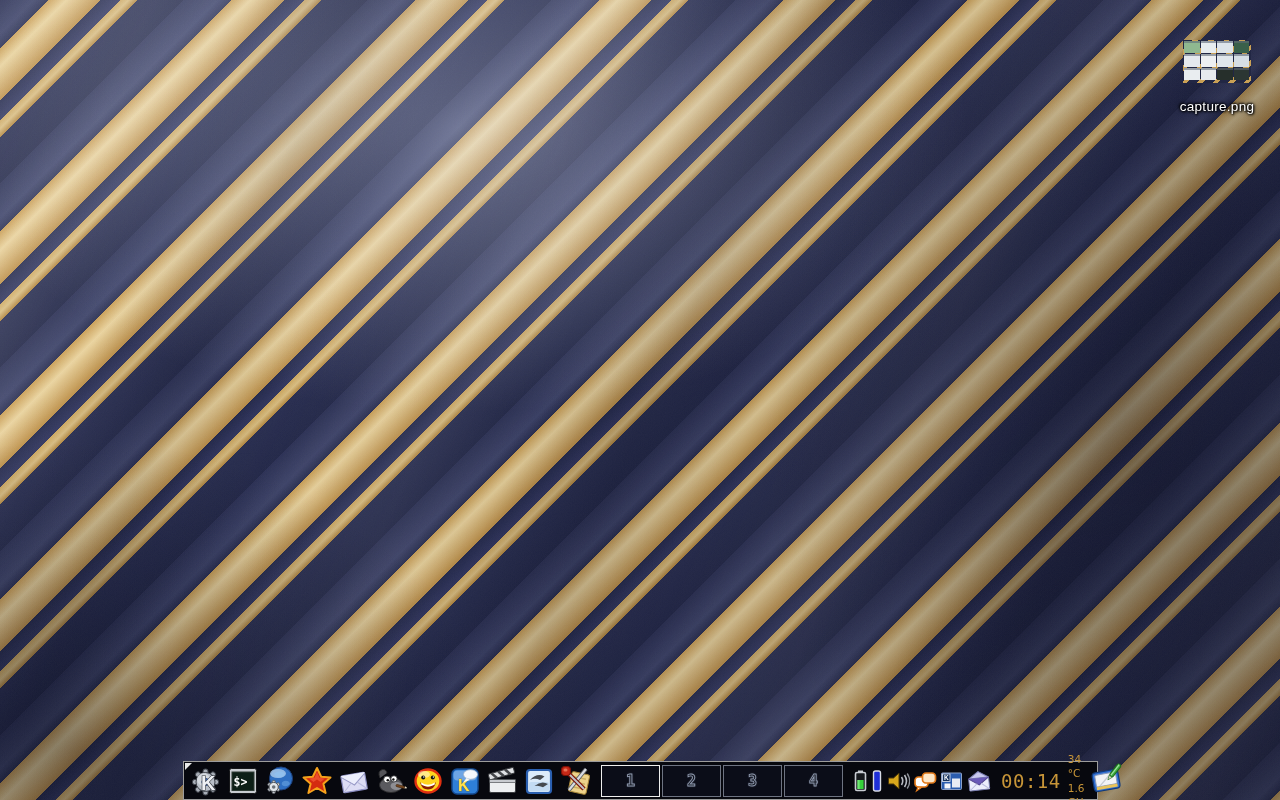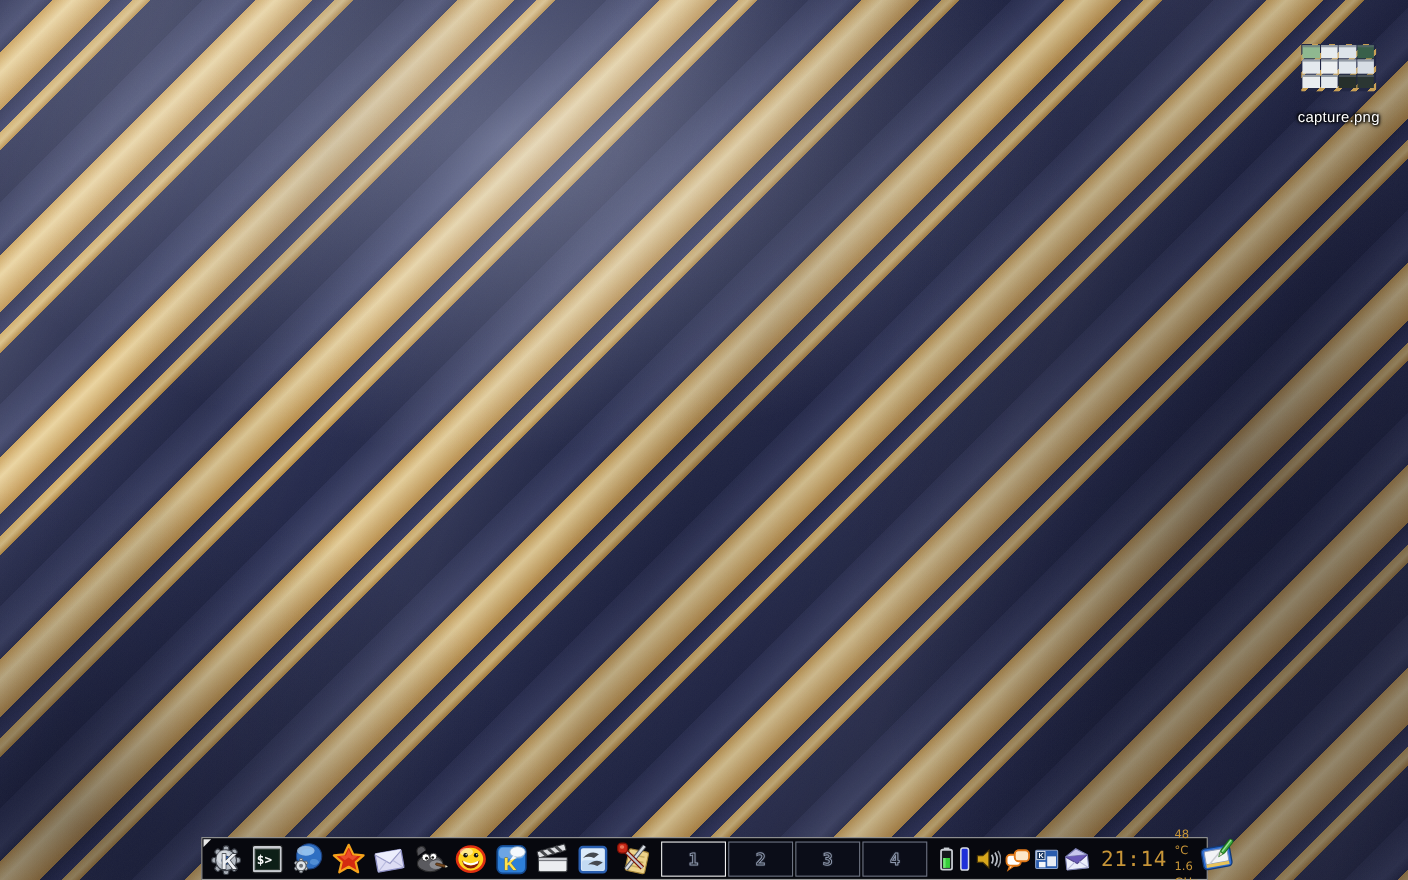--- a/index.html
+++ b/index.html
@@ -301,24 +301,24 @@
           <g transform="rotate(-6 13 13)">
             <path d="M3 9 L13 2.5 L23 9" fill="#c8c8ee" stroke="#7a7eb0"></path>
             <rect x="3" y="9" width="20" height="12" rx="1" fill="#eceefc" stroke="#7a7eb0"></rect>
             <path d="M3 9 L13 16 L23 9" fill="#6a5ab8" stroke="#54488f"></path>
             <path d="M3 21 L11 14.5 M23 21 L15 14.5" stroke="#b8badd" stroke-width="1"></path>
           </g>
         </svg>
       </span>
     </div>
 
-    <span class="clock">21:14</span>
+    <span class="clock">00:14</span>
 
     <span class="sysinfo">
-      <span>48 °C</span>
+      <span>34 °C</span>
       <span>1.6 GHz</span>
     </span>
 
     <span class="tablet-btn">
       <svg width="34" height="32" viewBox="0 0 34 32">
         <g transform="rotate(-10 17 17)">
           <rect x="4" y="8" width="26" height="19" rx="3.5" fill="#2f6fd4" stroke="#123a78" stroke-width="1.2"></rect>
           <rect x="6.5" y="10.5" width="21" height="12" rx="1.5" fill="#f2f4f6" stroke="#8899bb"></rect>
           <rect x="6.5" y="22.5" width="21" height="3" fill="#e8c35a"></rect>
           <path d="M10 22 L22 12" stroke="#c9ccd2" stroke-width="1.4"></path>

